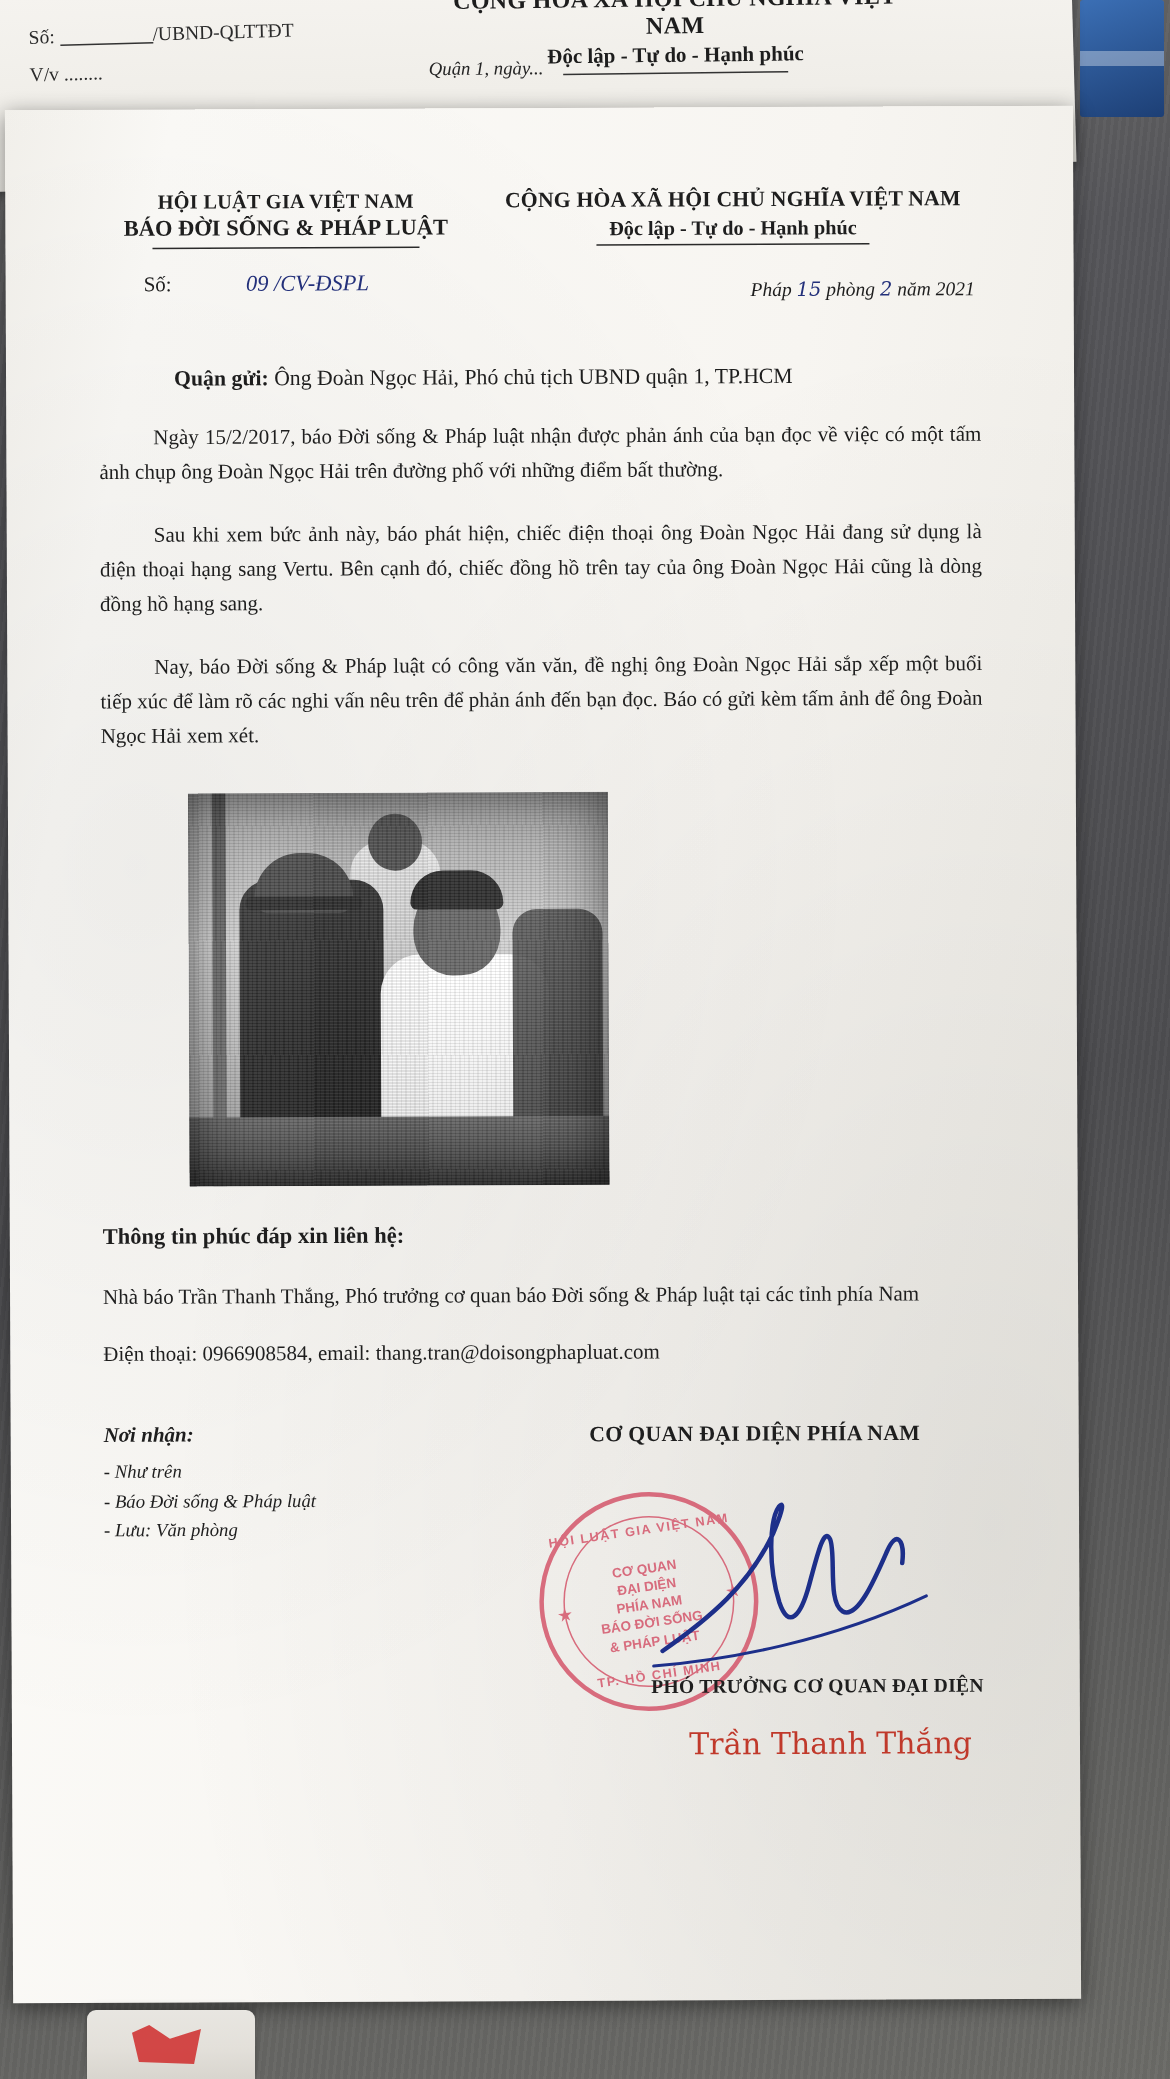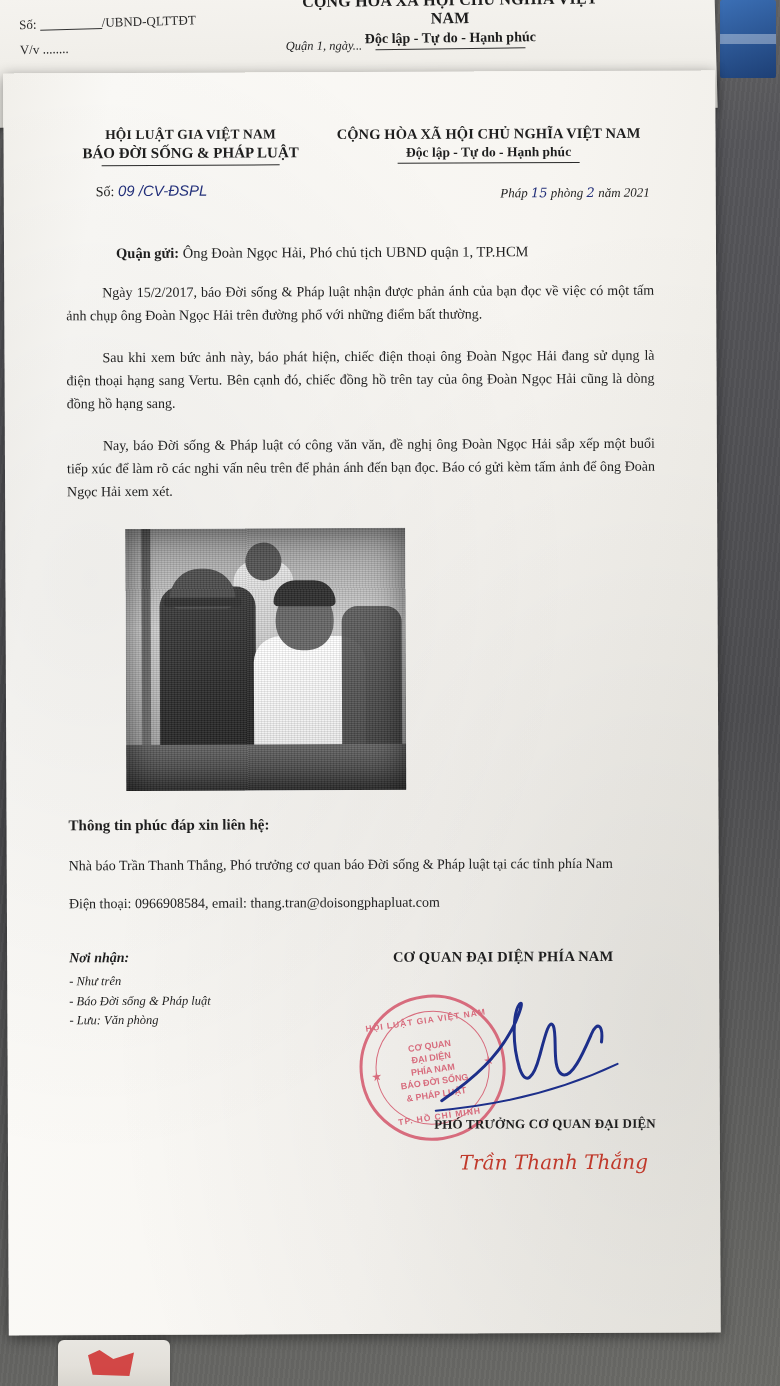--- a/index.html
+++ b/index.html
@@ -199,24 +199,25 @@
     background: #2a2a2a;
     margin: 3px auto 0;
   }
   .hdr-left .sonum {
     margin-top: 16px;
     font-size: 14px;
     text-align: left;
     padding-left: 30px;
   }
   .hdr-left .sonum .hand {
-    font-family: Liberation Sans, sans-serif;
+    font-family: Liberation Serif, serif;
     font-style: italic;
     color: #23307a;
     font-size: 15px;
+    margin-left: 46px;
   }
   .hdr-right { width: 330px; text-align: center; }
   .hdr-right .nat1 {
     font-size: 14.5px;
     font-weight: bold;
     letter-spacing: .1px;
   }
   .hdr-right .nat2 {
     font-size: 13.5px;
     font-weight: bold;
@@ -415,21 +416,20 @@
     font-size: 13px;
     font-weight: bold;
     letter-spacing: .2px;
     white-space: nowrap;
   }
   .foot-right .signer {
     position: absolute;
     right: 10px;
     top: 202px;
     font-family: "DejaVu Serif", serif;
-    font-style: italic;
     font-size: 20px;
     color: #c0392b;
     white-space: nowrap;
   }
 
   
   .stamp {
     position: absolute;
     left: 10px;
     top: 46px;

